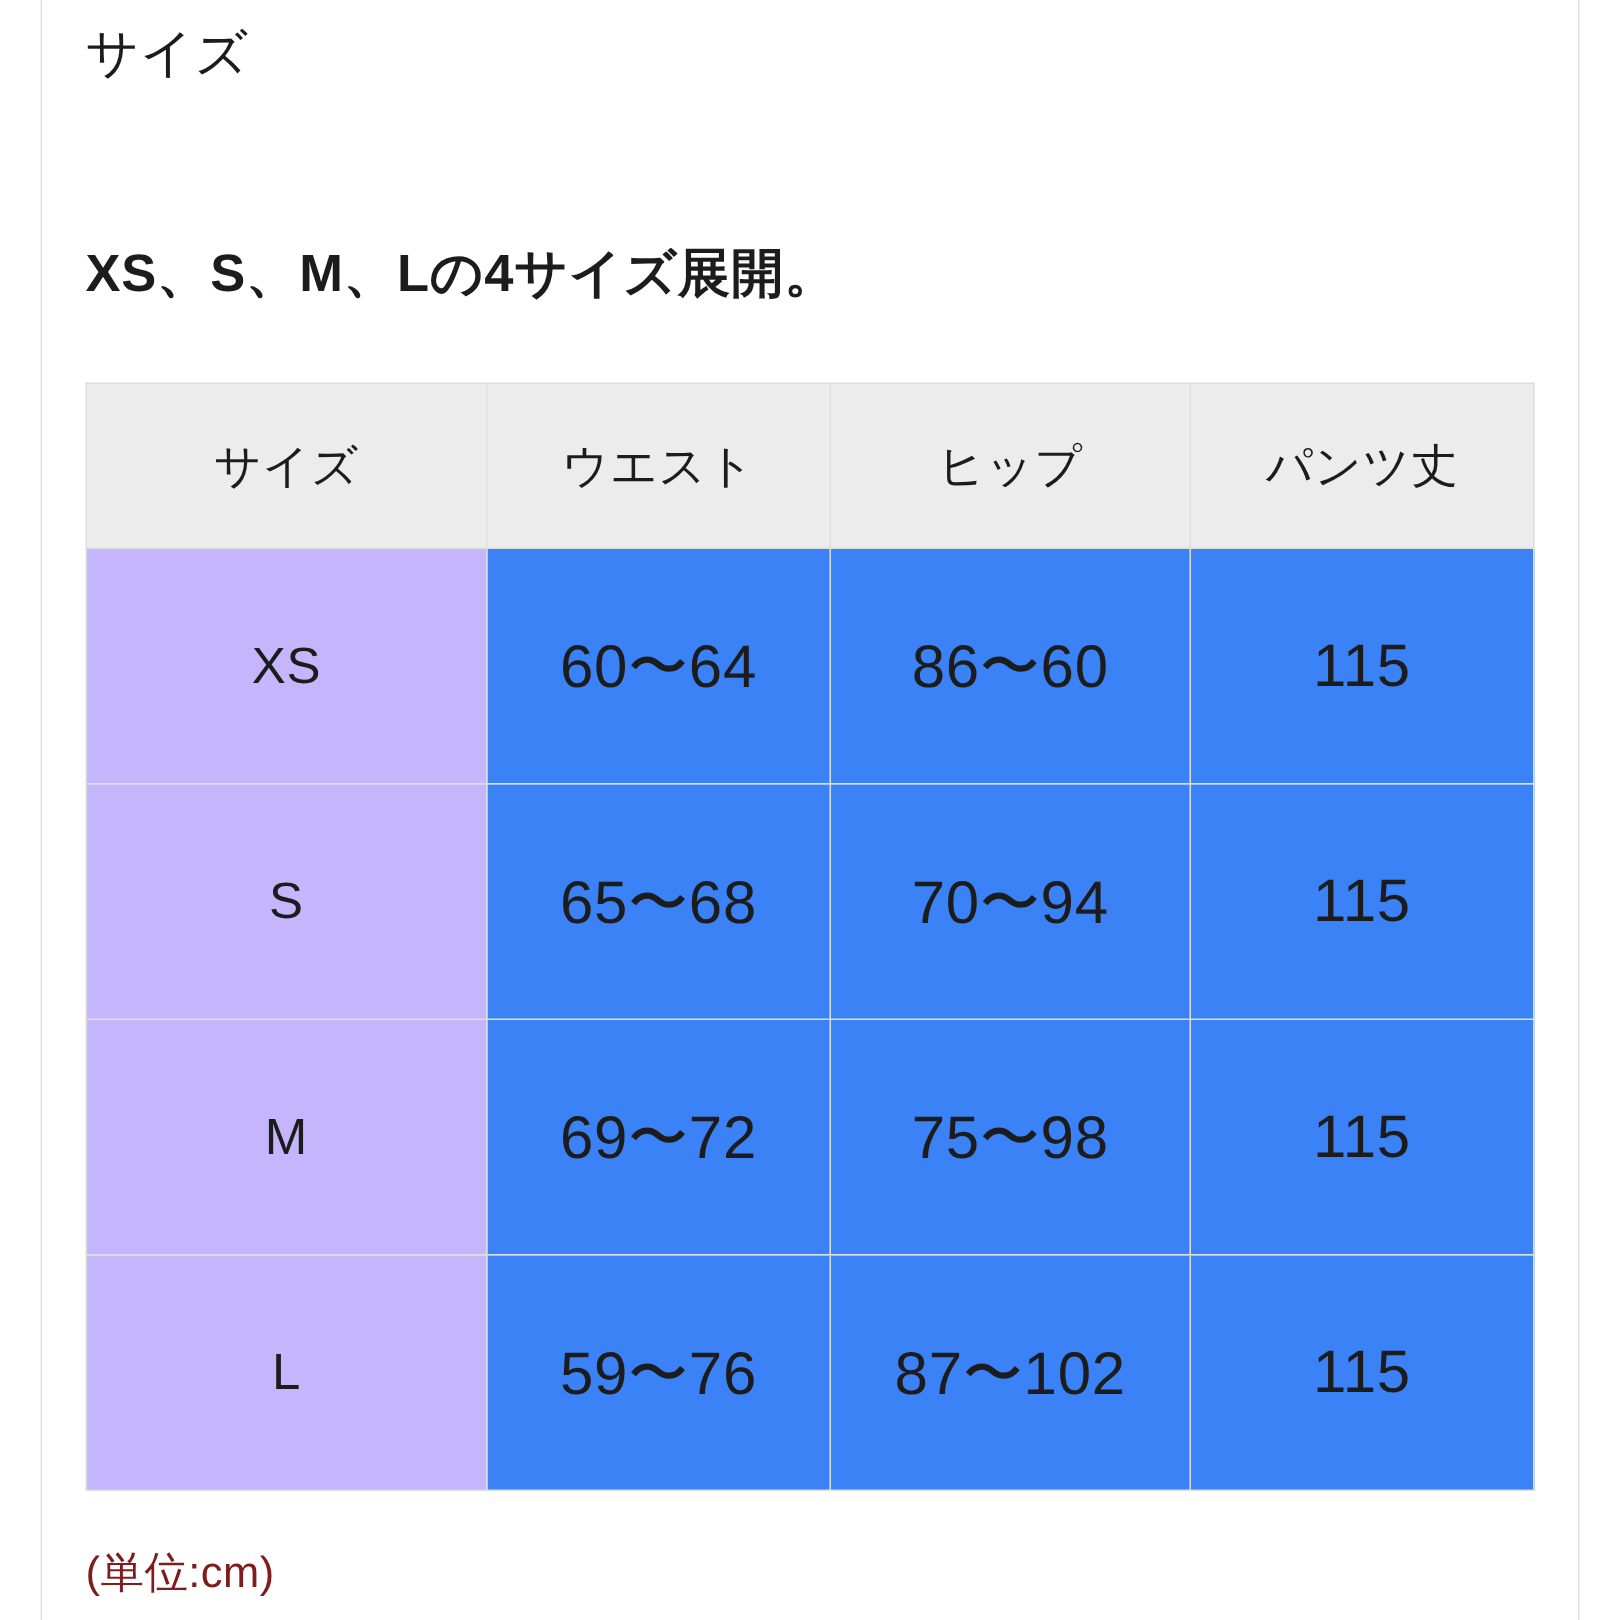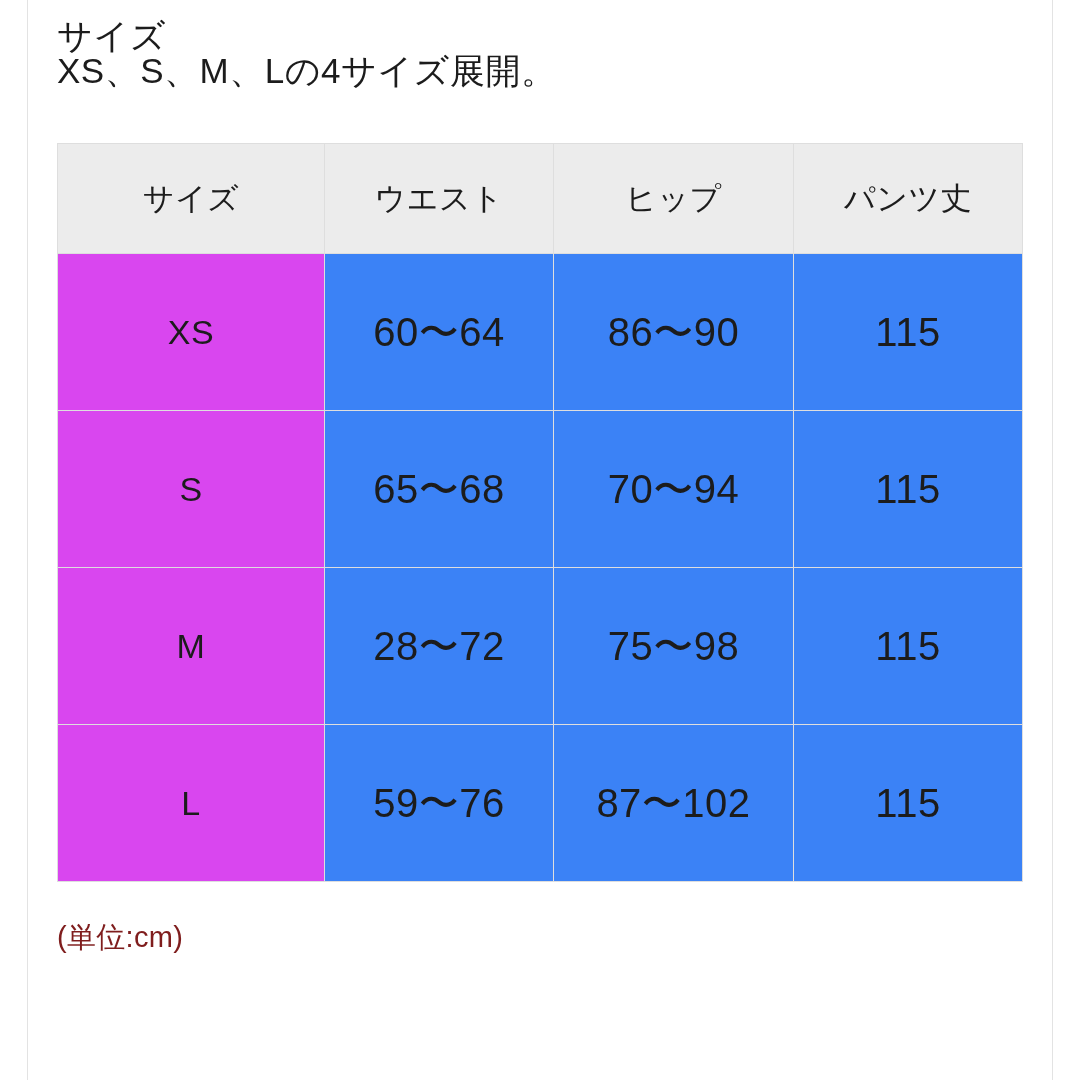--- a/index.html
+++ b/index.html
@@ -52,22 +52,23 @@
     letter-spacing: 0.5px;
     color: #1c1c1c;
     padding-top: 18px;
     font-weight: 400;
   }
   .lead {
     font-size: 35px;
     line-height: 1;
     letter-spacing: 0.5px;
     color: #1c1c1c;
+    margin-top: 112px;
     margin-left: 0px;
-    font-weight: 400;
+    font-weight: 700;
   }
   .table-wrap {
     margin-top: 55px;
     width: 965px;
   }
   table.size-table {
     border-collapse: collapse;
     width: 965px;
     table-layout: fixed;
   }
@@ -84,21 +85,21 @@
     font-size: 31px;
     letter-spacing: 0.5px;
   }
   table.size-table tbody td {
     height: 154px;
     font-size: 40px;
     background: #3b82f6;
     letter-spacing: 0.5px;
   }
   table.size-table tbody td.row-head {
-    background: #d946ef;
+    background: #c4b5fd;
     font-size: 34px;
   }
   col.c1 { width: 267px; }
   col.c2 { width: 229px; }
   col.c3 { width: 240px; }
   col.c4 { width: 229px; }
   .unit {
     font-size: 29px;
     line-height: 1;
     color: #7f1d1d;
@@ -132,32 +133,32 @@
             <th>サイズ</th>
             <th>ウエスト</th>
             <th>ヒップ</th>
             <th>パンツ丈</th>
           </tr>
         </thead>
         <tbody>
           <tr>
             <td class="row-head">XS</td>
             <td>60〜64</td>
-            <td>86〜90</td>
+            <td>86〜60</td>
             <td>115</td>
           </tr>
           <tr>
             <td class="row-head">S</td>
             <td>65〜68</td>
             <td>70〜94</td>
             <td>115</td>
           </tr>
           <tr>
             <td class="row-head">M</td>
-            <td>28〜72</td>
+            <td>69〜72</td>
             <td>75〜98</td>
             <td>115</td>
           </tr>
           <tr>
             <td class="row-head">L</td>
             <td>59〜76</td>
             <td>87〜102</td>
             <td>115</td>
           </tr>
         </tbody>

